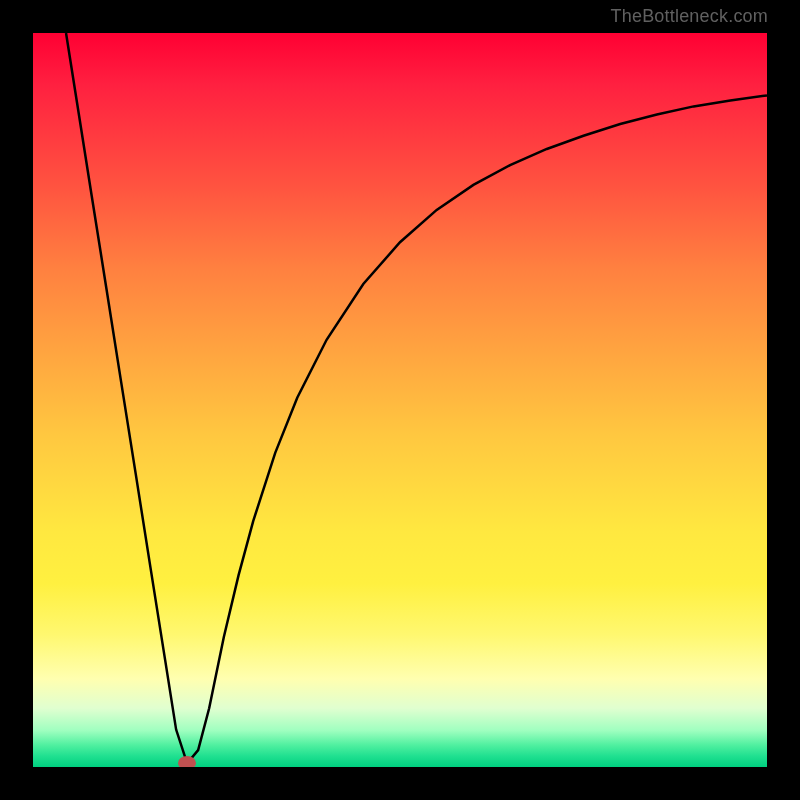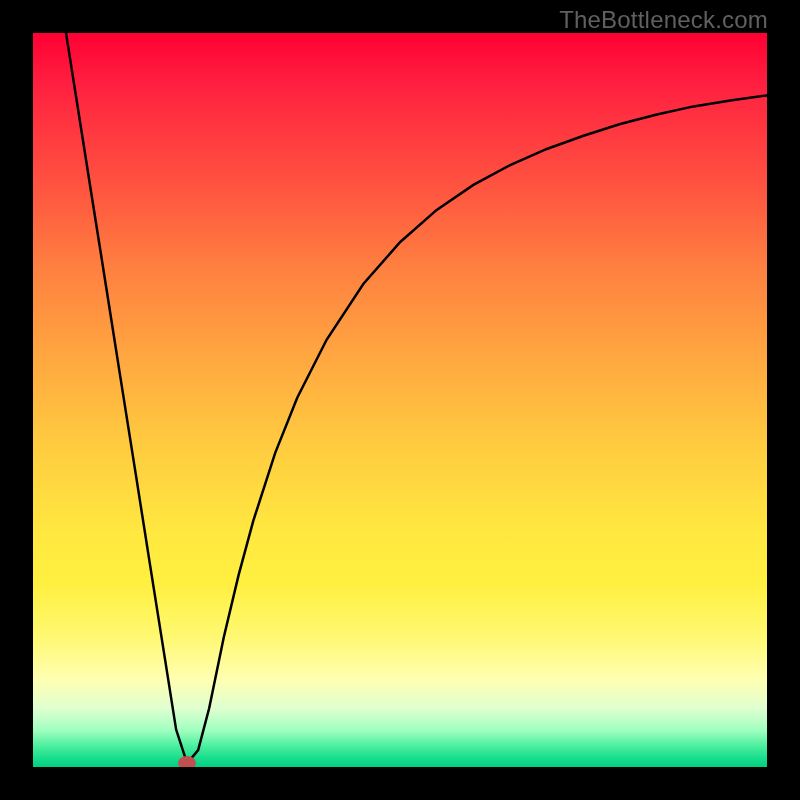--- a/index.html
+++ b/index.html
@@ -42,21 +42,21 @@
       inset: 0;
       width: 100%;
       height: 100%;
     }
     
     .watermark {
       position: absolute;
       top: 6px;
       right: 32px;
       color: #606060;
-      font-size: 24px;
+      font-size: 18px;
       font-weight: 500;
       letter-spacing: 0.2px;
     }
     
     .marker {
       position: absolute;
       width: 18px;
       height: 14px;
       background: #c05050;
       border-radius: 50%;

